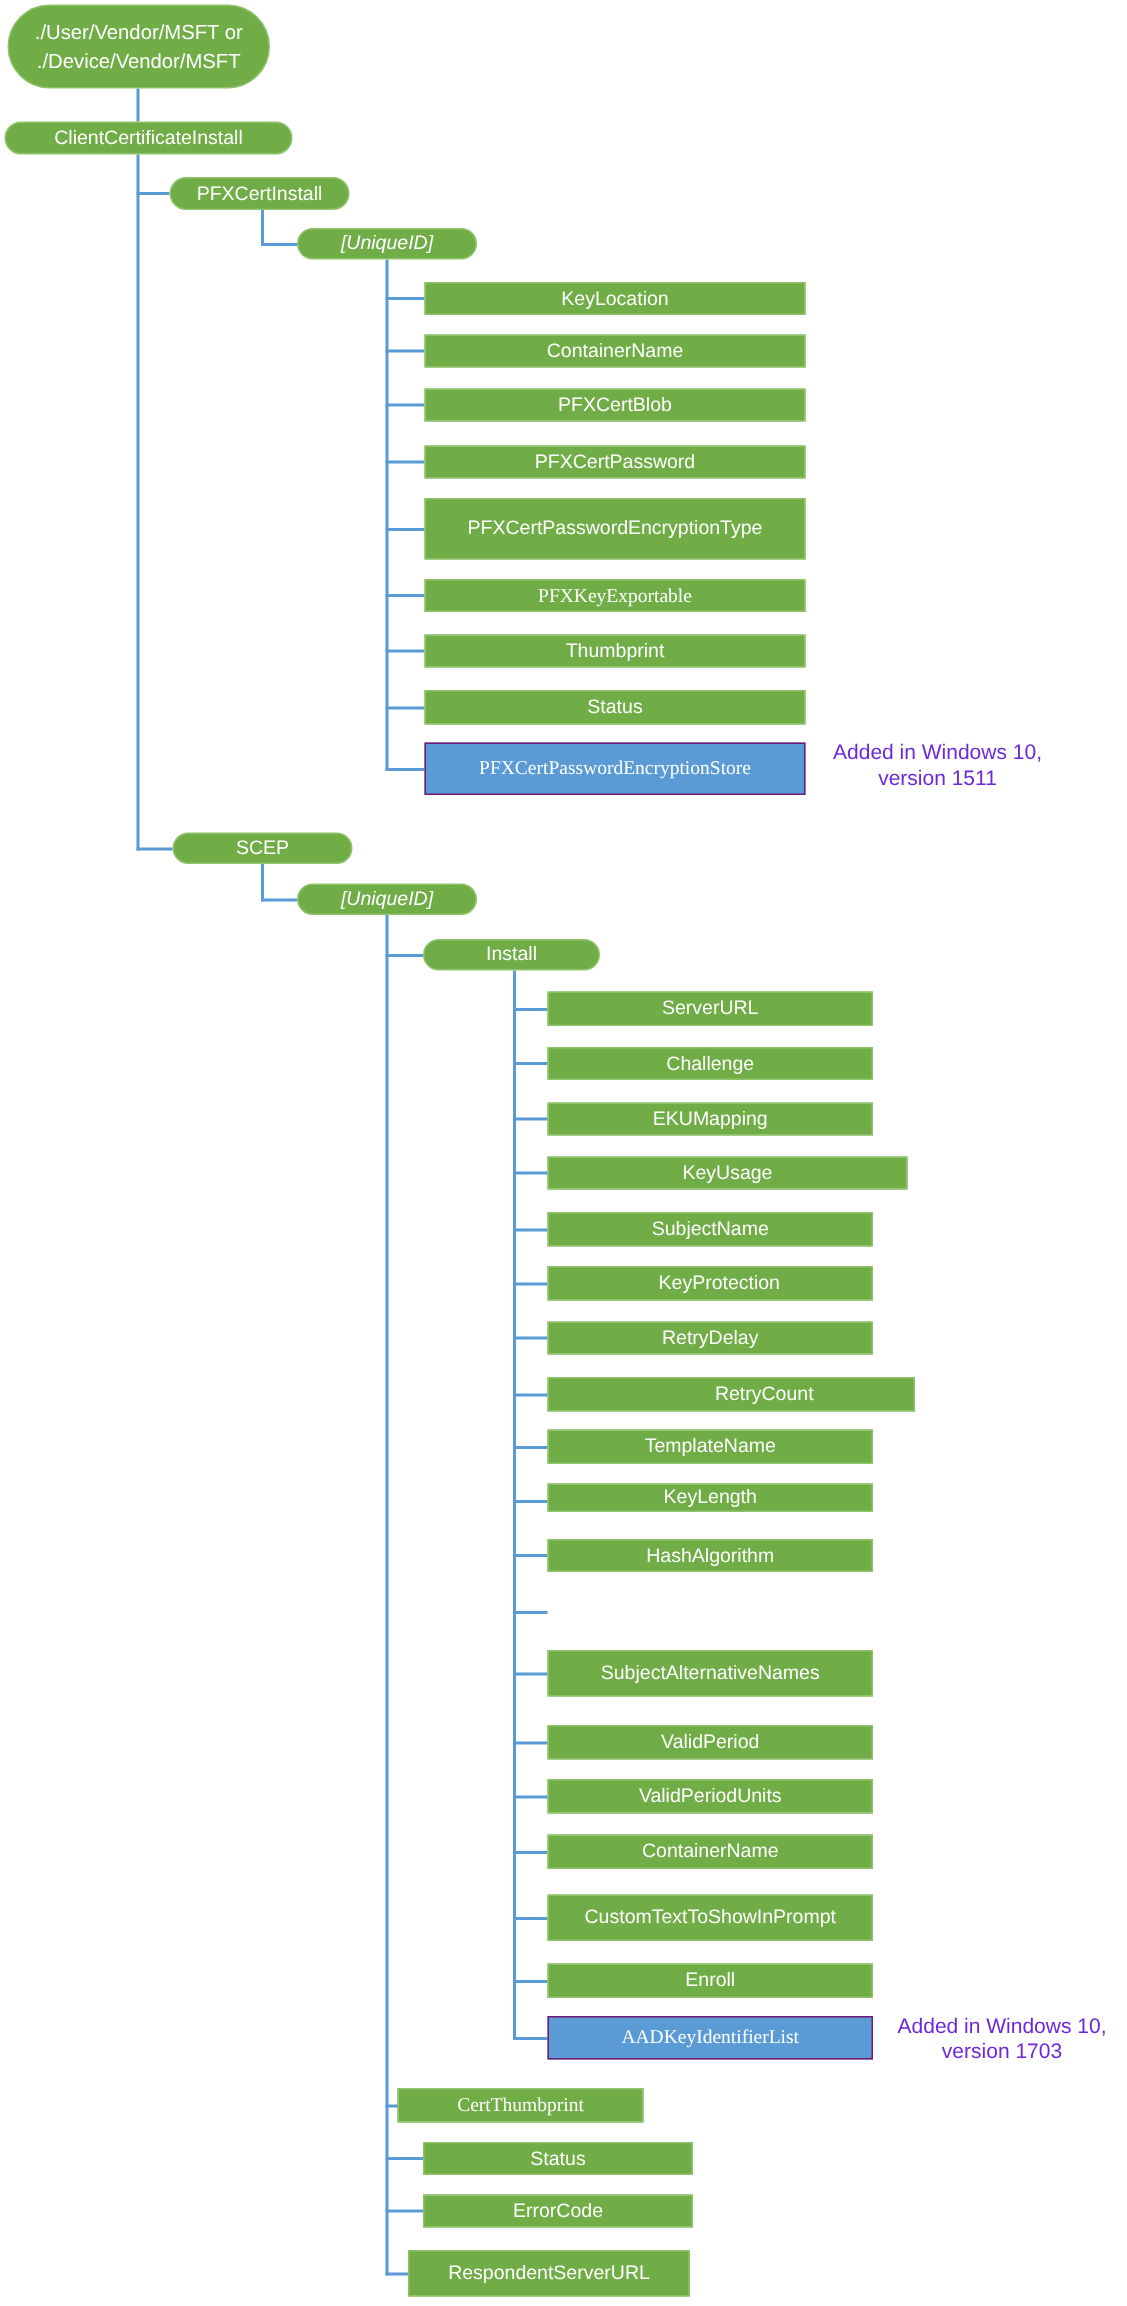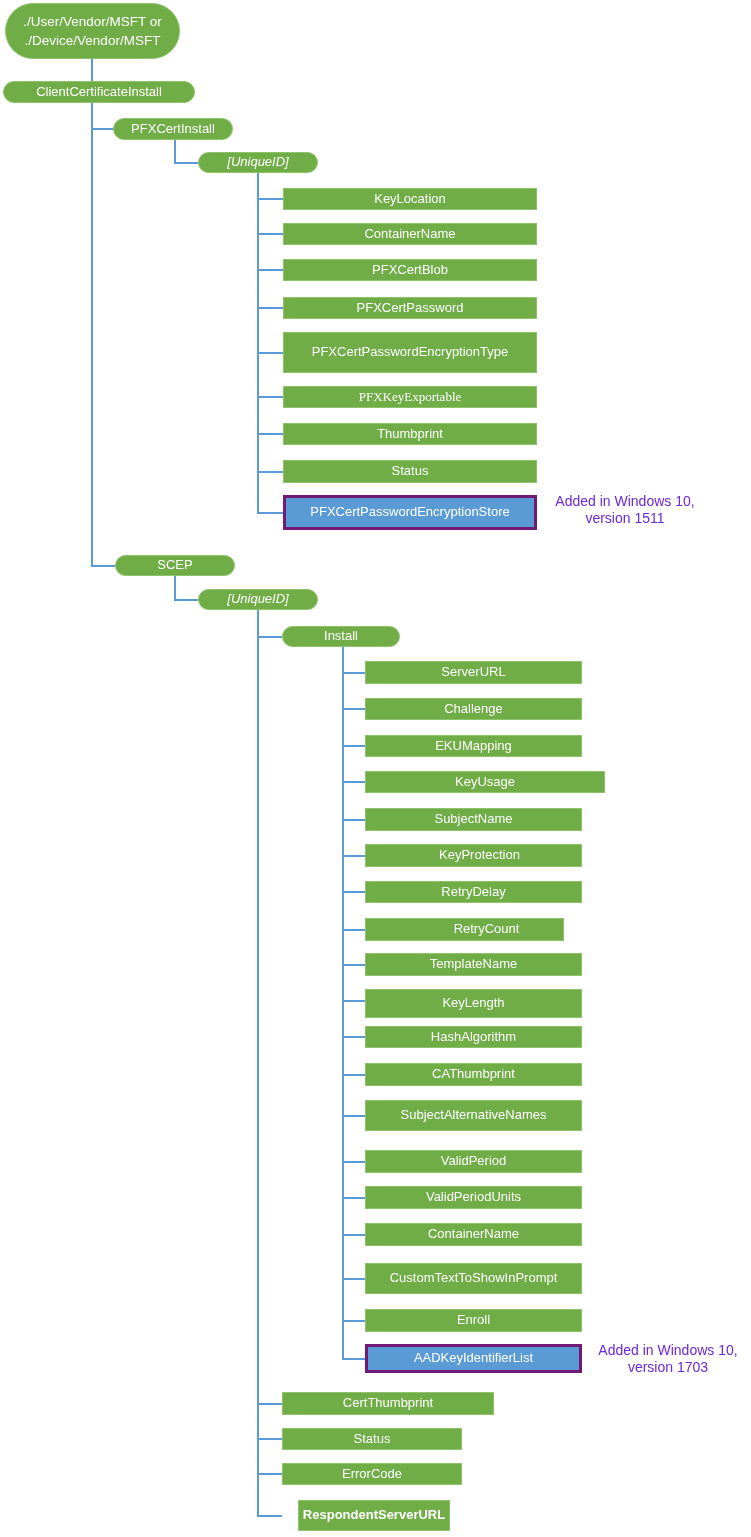--- a/index.html
+++ b/index.html
@@ -15,21 +15,21 @@
     position:absolute;
     display:flex; align-items:center; justify-content:center;
     text-align:center;
     color:#ffffff;
     font-size:13px;
     line-height:1.25;
     white-space:pre-line;
     overflow:hidden;
   }
   .node.green { background:#70AD47; border:1px solid #8FC36B; }
-  .node.blue  { background:#5B9BD5; border:3px solid #701a75; }
+  .node.blue  { background:#5B9BD5; border:1px solid #701a75;font-family:Liberation Serif, serif; }
   .node.stadium { border-radius:999px; }
   .node.rect { border-radius:0; }
   .node.italic { font-style:italic; }
   .node.root-node { font-size:13.5px; line-height:19px; }
   .line { position:absolute; background:#5B9BD5; }
   .annotation {
     position:absolute;
     color:#6d28d9;
     font-size:14px;
     line-height:17px;
@@ -102,33 +102,32 @@
     <div class="node stadium green" style="left: 115px; top: 555px; width: 120px; height: 21px;">SCEP</div>
     <div class="node stadium green italic" style="left: 198px; top: 589px; width: 120px; height: 21px;">[UniqueID]</div>
     <div class="node stadium green" style="left: 282px; top: 626px; width: 118px; height: 21px;">Install</div>
     <div class="node rect green" style="left: 365px; top: 661px; width: 217px; height: 23px;">ServerURL</div>
     <div class="node rect green" style="left: 365px; top: 698px; width: 217px; height: 22px;">Challenge</div>
     <div class="node rect green" style="left: 365px; top: 735px; width: 217px; height: 22px;">EKUMapping</div>
     <div class="node rect green" style="left: 365px; top: 771px; width: 240px; height: 22px;">KeyUsage</div>
     <div class="node rect green" style="left: 365px; top: 808px; width: 217px; height: 23px;">SubjectName</div>
     <div class="node rect green" style="left: 365px; top: 844px; width: 217px; height: 23px; padding-left: 12px;">KeyProtection</div>
     <div class="node rect green" style="left: 365px; top: 881px; width: 217px; height: 22px;">RetryDelay</div>
-    <div class="node rect green" style="left: 365px; top: 918px; width: 199px; height: 23px; padding-left: 44px;">RetryCount</div>
+    <div class="node rect green" style="left: 365px; top: 918px; width: 245px; height: 23px; padding-left: 44px;">RetryCount</div>
     <div class="node rect green" style="left: 365px; top: 953px; width: 217px; height: 23px;">TemplateName</div>
-    <div class="node rect green" style="left: 365px; top: 989px; width: 217px; height: 29px;">KeyLength</div>
+    <div class="node rect green" style="left: 365px; top: 989px; width: 217px; height: 19px;">KeyLength</div>
     <div class="node rect green" style="left: 365px; top: 1026px; width: 217px; height: 22px;">HashAlgorithm</div>
-    <div class="node rect green" style="left: 365px; top: 1063px; width: 217px; height: 23px;">CAThumbprint</div>
     <div class="node rect green" style="left: 365px; top: 1100px; width: 217px; height: 31px;">SubjectAlternativeNames</div>
     <div class="node rect green" style="left: 365px; top: 1150px; width: 217px; height: 23px;">ValidPeriod</div>
     <div class="node rect green" style="left: 365px; top: 1186px; width: 217px; height: 23px;">ValidPeriodUnits</div>
     <div class="node rect green" style="left: 365px; top: 1223px; width: 217px; height: 23px;">ContainerName</div>
     <div class="node rect green" style="left: 365px; top: 1263px; width: 217px; height: 31px;">CustomTextToShowInPrompt</div>
     <div class="node rect green" style="left: 365px; top: 1309px; width: 217px; height: 23px;">Enroll</div>
     <div class="node rect blue" style="left: 365px; top: 1344px; width: 217px; height: 29px;">AADKeyIdentifierList</div>
-    <div class="node rect green" style="left: 282px; top: 1392px; width: 212px; height: 23px;">CertThumbprint</div>
+    <div class="node rect green" style="left: 265px; top: 1392px; width: 164px; height: 23px; font-family: Liberation Serif, serif;">CertThumbprint</div>
     <div class="node rect green" style="left: 282px; top: 1428px; width: 180px; height: 22px;">Status</div>
     <div class="node rect green" style="left: 282px; top: 1463px; width: 180px; height: 22px;">ErrorCode</div>
-    <div class="node rect green" style="left: 298px; top: 1500px; width: 152px; height: 31px; font-weight: bold;">RespondentServerURL</div>
+    <div class="node rect green" style="left: 272px; top: 1500px; width: 188px; height: 31px;">RespondentServerURL</div>
     <div class="annotation" style="left: 535px; top: 493px; width: 180px;">Added in Windows 10,
 version 1511</div>
     <div class="annotation" style="left: 578px; top: 1342px; width: 180px;">Added in Windows 10,
 version 1703</div>
   </div>
 
 </body></html>

